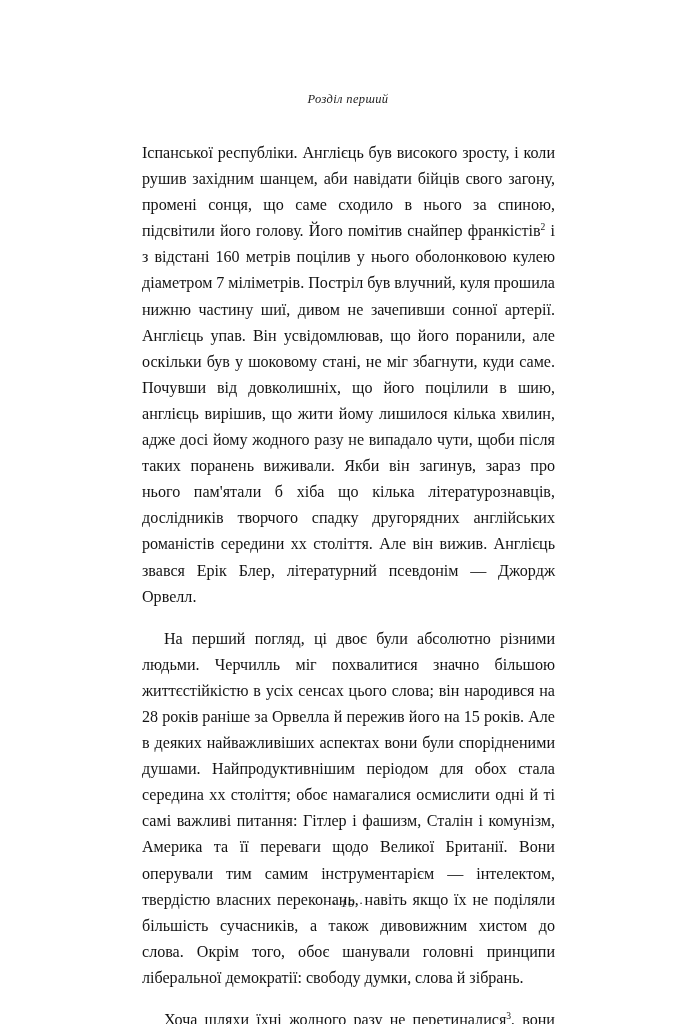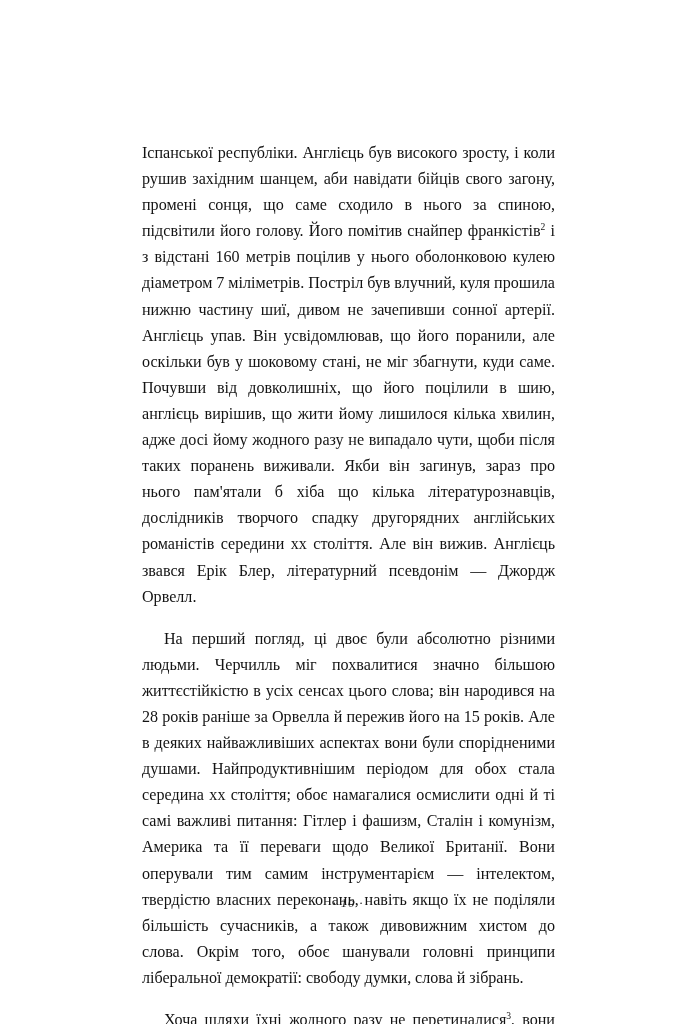--- a/index.html
+++ b/index.html
@@ -80,20 +80,21 @@
     font-size: 13px;
     letter-spacing: 0.8px;
     color: #1a1a1a;
   }
 </style>
 </head>
 <body>
 
 <div class="page">
 
+  <div class="running-head">Розділ перший</div>
 
   <div class="text-block">
       <p class="para">Іспанської республіки. Англієць був високого зросту, і коли рушив західним шанцем, аби навідати бійців свого загону, промені сонця, що саме сходило в нього за спиною, підсвітили його голову. Його помітив снайпер франкістів<sup class="fn">2</sup> і з відстані 160 метрів поцілив у нього оболонковою кулею діаметром 7 міліметрів. Постріл був влучний, куля прошила нижню частину шиї, дивом не зачепивши сонної артерії. Англієць упав. Він усвідомлював, що його поранили, але оскільки був у шоковому стані, не міг збагнути, куди саме. Почувши від довколишніх, що його поцілили в шию, англієць вирішив, що жити йому лишилося кілька хвилин, адже досі йому жодного разу не випадало чути, щоби після таких поранень виживали. Якби він загинув, зараз про нього пам'ятали б хіба що кілька літературознавців, дослідників творчого спадку другорядних англійських романістів середини хх століття. Але він вижив. Англієць звався Ерік Блер, літературний псевдонім — Джордж Орвелл.</p>
       <p class="para indented">На перший погляд, ці двоє були абсолютно різними людьми. Черчилль міг похвалитися значно більшою життєстійкістю в усіх сенсах цього слова; він народився на 28 років раніше за Орвелла й пережив його на 15 років. Але в деяких найважливіших аспектах вони були спорідненими душами. Найпродуктивнішим періодом для обох стала середина хх століття; обоє намагалися осмислити одні й ті самі важливі питання: Гітлер і фашизм, Сталін і комунізм, Америка та її переваги щодо Великої Британії. Вони оперували тим самим інструментарієм — інтелектом, твердістю власних переконань, навіть якщо їх не поділяли більшість сучасників, а також дивовижним хистом до слова. Окрім того, обоє шанували головні принципи ліберальної демократії: свободу думки, слова й зібрань.</p>
       <p class="para indented">Хоча шляхи їхні жодного разу не перетиналися<sup class="fn">3</sup>, вони захоплювалися один одним на відстані, і коли Орвелл почав писати роман «1984», головного героя він назвав Вінстоном. Черчилль, як згадували його знайомі, уподобав цей твір так, що навіть перечитав його.</p>
     </div>
 
   <div class="folio">· 10 ·</div>
 
 </div>

